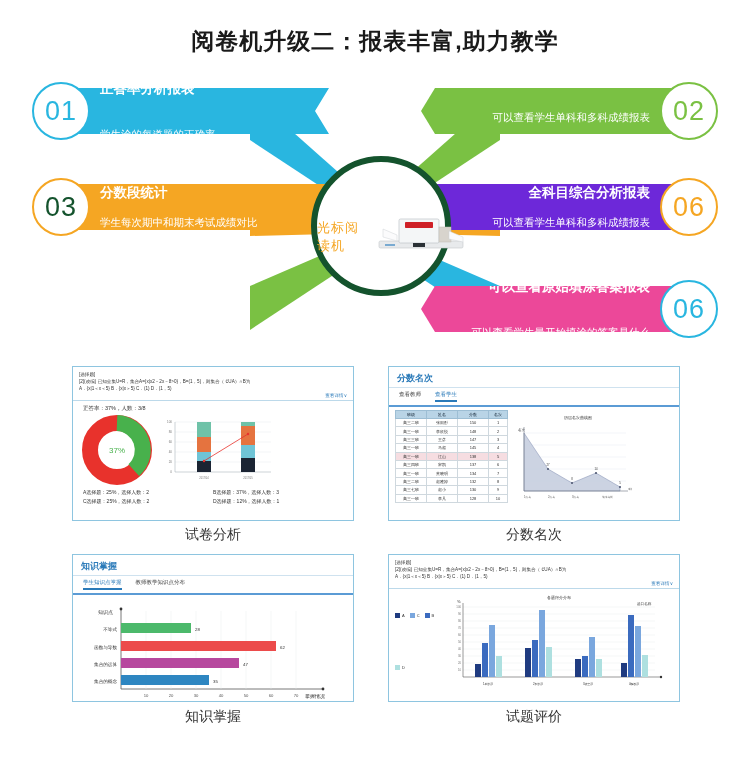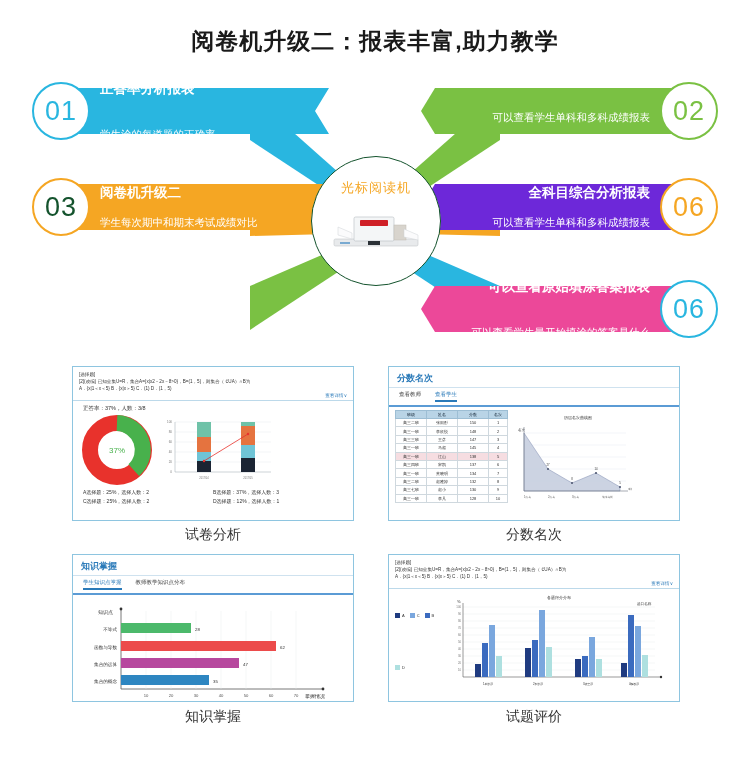--- a/index.html
+++ b/index.html
@@ -47,22 +47,22 @@
   .c-cyan .numcircle{border-color:#29b6e0;color:#29b6e0;}
   .c-cyan .banner{background:#29b6e0;gap:16px;}
   .c-green .numcircle{border-color:#7ac143;color:#7ac143;}
   .c-green .banner{background:#7ac143;}
   .c-orange .numcircle{border-color:#f5a623;color:#f5a623;}
   .c-orange .banner{background:#f5a623;}
 
   
   .center-circle{
     position:absolute;left:311px;top:84px;width:128px;height:128px;
-    border-radius:50%;background:#fff;border:1px solid #14532d;z-index:5;
-    display:flex;flex-direction:column;align-items:center;
+    border-radius:50%;background:#fff;border:6px solid #14532d;z-index:5;
+    display:flex;align-items:center;
   }
   .center-label{margin-top:22px;font-size:13px;color:#f5a623;letter-spacing:1px;}
   .machine{position:relative;width:104px;height:46px;margin-top:8px;}
 
   
   .panels{position:absolute;left:0;top:358px;width:750px;}
   .panel{position:absolute;box-sizing:border-box;background:#fff;
     border:1px solid #8ec5e0;}
   .pcap{position:absolute;text-align:center;font-size:14px;color:#333;width:100%;}
 
@@ -127,21 +127,21 @@
   <div class="row right c-green" style="top:8px;">
     <div class="numcircle" style="border-color: rgb(122, 193, 67); color: rgb(122, 193, 67);">02</div>
     <div class="banner" style="background: rgb(122, 193, 67);">
       <div class="b-sub">可以查看学生单科和多科成绩报表</div>
     </div>
   </div>
 
   <div class="row left c-orange" style="top:104px;">
     <div class="numcircle" style="border-color: rgb(245, 166, 35); color: #14532d;">03</div>
     <div class="banner" style="background: rgb(245, 166, 35);">
-      <div class="b-title">阅卷机升级二</div>
+      <div class="b-title">分数段统计</div>
       <div class="b-sub">学生每次期中和期末考试成绩对比</div>
     </div>
   </div>
 
   <div class="row right c-orange" style="top:104px;">
     <div class="numcircle" style="border-color: rgb(245, 166, 35); color: rgb(245, 166, 35);">06</div>
     <div class="banner" style="background: #6d28d9;">
       <div class="b-title">全科目综合分析报表</div>
       <div class="b-sub">可以查看学生单科和多科成绩报表</div>
     </div>

